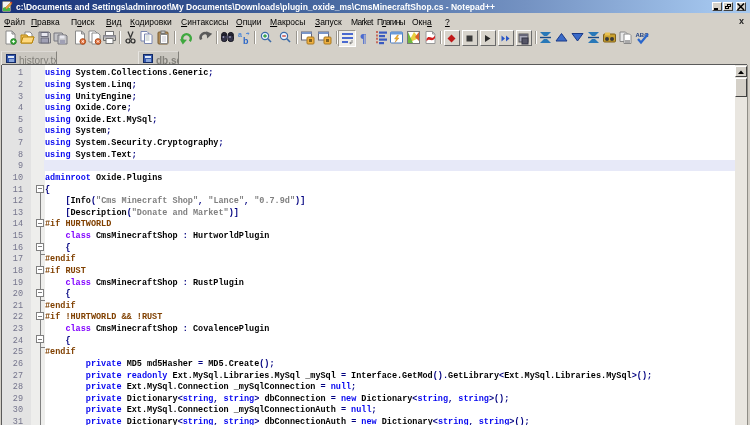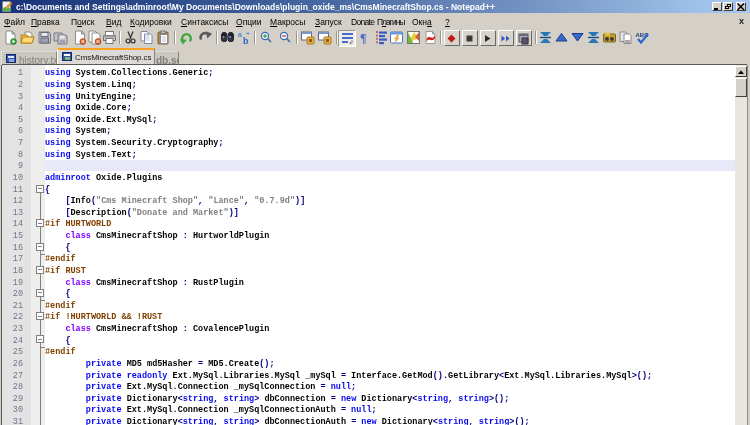--- a/index.html
+++ b/index.html
@@ -98,21 +98,21 @@
   <div id="menu" class="abs">
     <span style="left:4px"><u>Ф</u>айл</span>
     <span style="left:31px"><u>П</u>равка</span>
     <span style="left:71px">П<u>о</u>иск</span>
     <span style="left:106px"><u>В</u>ид</span>
     <span style="left:130px"><u>К</u>одировки</span>
     <span style="left:181px"><u>С</u>интаксисы</span>
     <span style="left:236px"><u>О</u>пции</span>
     <span style="left:270px"><u>М</u>акросы</span>
     <span style="left:315px"><u>З</u>апуск</span>
-    <span style="left:351px;letter-spacing:-0.7px">Donate</span>
+    <span style="left:351px;letter-spacing:-0.7px">Market</span>
     <span style="left:377px;letter-spacing:-1px">П<u>л</u>агины</span>
     <span style="left:412px">Окн<u>а</u></span>
     <span style="left:445px"><u>?</u></span>
   </div>
   <div id="menux" class="abs">x</div>
 
   <div id="tools" class="abs">
 
     <svg class="ticon" style="left:3px" viewBox="0 0 15 15">
         <path d="M3 1 h6 l3 3 v10 h-9 z" fill="#fff" stroke="#8a8a8a"></path>
@@ -356,28 +356,20 @@
         </span>
       <span class="lbl">history.txt</span>
     </div>
     <div class="tab" style="left:138px;width:41px;font-weight:bold;">
       <span class="tabicon">
           <span class="ti-b"></span>
           <span class="ti-t"></span>
           <span class="ti-l"></span>
         </span>
       <span class="lbl">db.sql</span>
-    </div>
-    <div id="tabactive">
-      <span class="tabicon" style="top:2px">
-          <span class="ti-b"></span>
-          <span class="ti-t" style="background:#fff"></span>
-          <span class="ti-l" style="background:#7ab878"></span>
-        </span>
-      <span class="lbl">CmsMinecraftShop.cs</span>
     </div>
   </div>
 
   <div id="edtop" class="abs"></div>
   <div id="lborder" class="abs"></div>
   <div id="nummargin" class="abs"></div>
   <div id="foldmargin" class="abs"></div>
   <div id="codearea" class="abs"></div>
   <div id="hiline" class="abs"></div>
 

